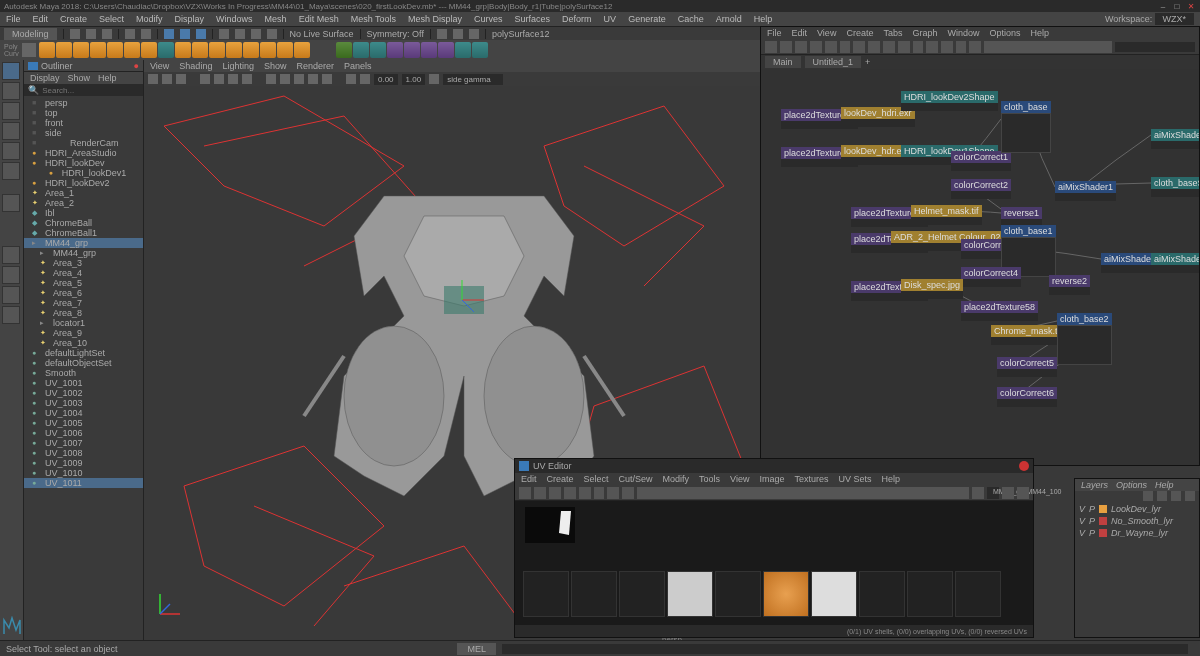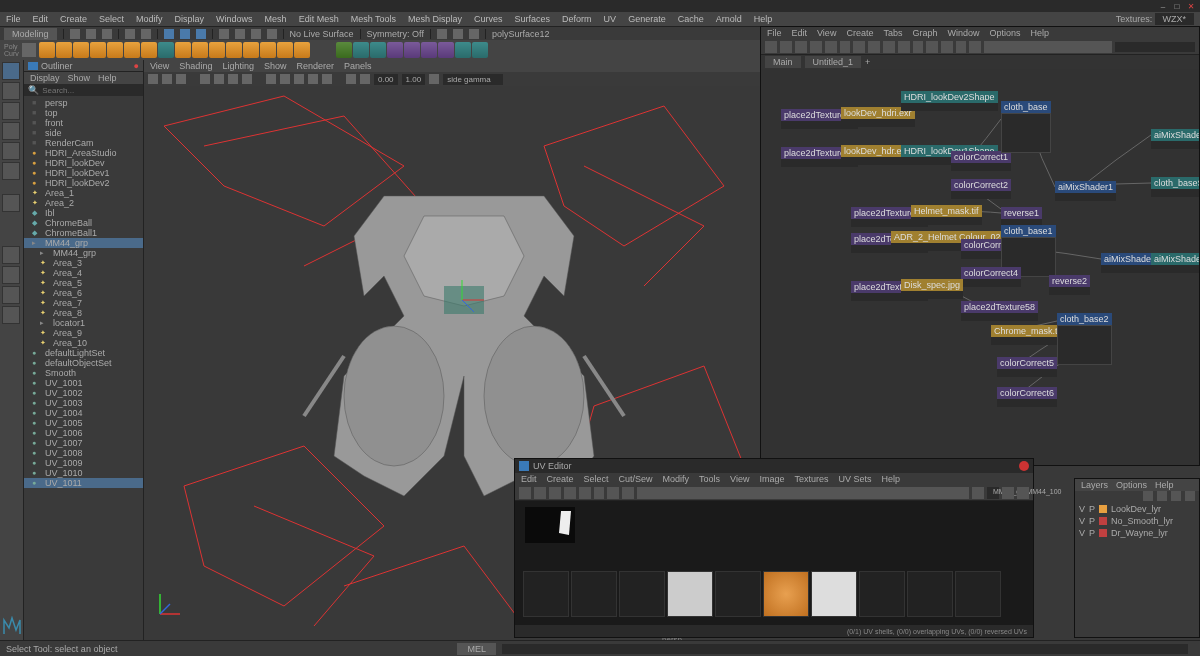--- a/index.html
+++ b/index.html
@@ -69,34 +69,35 @@
 .node.teal .n-head { background: #2a6a6a; }
 .node.blue .n-head { background: #2a4a7a; }
 .node .n-body { background: #2a2a2a; height: 8px; }
 .node.big .n-body { height: 40px; background: #2a2a2a; border: 1px solid #444; font-size: 5px; color: #666; padding: 1px; }
 .uv-editor { position: absolute; left: 514px; bottom: 18px; width: 520px; height: 180px; background: #333; border: 1px solid #111; display: flex; flex-direction: column; }
 .uv-content { flex: 1; background: #1a1a1a; position: relative; display: flex; align-items: flex-end; padding: 8px; gap: 2px; }
 .uv-tile { width: 46px; height: 46px; background: #222; border: 1px solid #333; }
 .uv-tile.br { background: radial-gradient(#e8a050,#c07020); }
 .uv-tile.wh { background: #ddd; }
 .uv-status { background: #2a2a2a; height: 12px; display: flex; align-items: center; justify-content: flex-end; padding: 0 6px; font-size: 7px; color: #888; }
-.layer-panel { position: absolute; right: 0; bottom: 18px; width: 126px; height: 160px; background: #3a3a3a; border: 1px solid #111; display: flex; flex-direction: column; }
+.layer-panel { position: absolute; right: 0; bottom: 18px; width: 126px; height: 160px; background: #3a3a3a; border: 1px solid #111; display: flex; flex-direction: column; font-style: italic; }
 .layer-tabs { background: #444; height: 12px; display: flex; align-items: center; gap: 8px; padding: 0 6px; font-size: 8px; }
 .layer-icons { background: #3a3a3a; height: 12px; display: flex; justify-content: flex-end; gap: 4px; padding: 0 4px; }
 .layer-icons span { width: 10px; height: 10px; background: #555; }
 .layer-row { display: flex; align-items: center; height: 12px; padding: 0 4px; gap: 4px; font-size: 8px; }
 .layer-row .sw { width: 8px; height: 8px; }
 .statusbar { position: absolute; bottom: 0; left: 0; right: 0; height: 16px; background: #3a3a3a; display: flex; align-items: center; padding: 0 6px; font-size: 8px; color: #999; border-top: 1px solid #222; }
 .statusbar .mel { margin-left: 340px; background: #555; padding: 1px 10px; }
 .maya-logo { position: absolute; left: 2px; bottom: 20px; width: 20px; height: 20px; }
 </style>
 </head>
 <body>
 
 <div class="titlebar">
+  <span class="title">Autodesk Maya 2018: C:\Users\Chaudiac\Dropbox\VZX\Works In Progress\MM44\01_Maya\scenes\020_firstLookDev.mb*  ---  MM44_grp|Body|Body_r1|Tube|polySurface12</span>
   <div class="win-ctrl">
     <span>–</span>
     <span>□</span>
     <span style="color:#d44">✕</span>
   </div>
 </div>
 
 <div class="menubar" id="main-menu">
     <span>File</span>
     <span>Edit</span>
@@ -112,21 +113,21 @@
     <span>Curves</span>
     <span>Surfaces</span>
     <span>Deform</span>
     <span>UV</span>
     <span>Generate</span>
     <span>Cache</span>
     <span>Arnold</span>
     <span>Help</span>
   </div>
 <div class="workspace-bar">
-  <span>Textures:</span>
+  <span>Workspace:</span>
   <span style="background:#2a2a2a;padding:1px 8px">WZX*</span>
 </div>
 
 <div class="shelf-bar">
   <span class="dropdown">Modeling</span>
   <span class="sep"></span>
   <span class="icon-sm"></span>
   <span class="icon-sm"></span>
   <span class="icon-sm"></span>
   <span class="sep"></span>
@@ -231,33 +232,33 @@
           <span>top</span>
         </div>
         <div class="tree-item" style="padding-left: 8px;">
           <span class="ico cam"></span>
           <span>front</span>
         </div>
         <div class="tree-item" style="padding-left: 8px;">
           <span class="ico cam"></span>
           <span>side</span>
         </div>
-        <div class="tree-item" style="padding-left: 8px;">
+        <div class="tree-item" style="padding-left: 8px; gap: 25px;">
           <span class="ico cam"></span>
           <span>RenderCam</span>
         </div>
         <div class="tree-item" style="padding-left: 8px;">
           <span class="ico hdri"></span>
           <span>HDRI_AreaStudio</span>
         </div>
         <div class="tree-item" style="padding-left: 8px;">
           <span class="ico hdri"></span>
           <span>HDRI_lookDev</span>
         </div>
-        <div class="tree-item" style="padding-left: 8px;">
+        <div class="tree-item" style="padding-left: 8px; justify-content: center;">
           <span class="ico hdri"></span>
           <span>HDRI_lookDev1</span>
         </div>
         <div class="tree-item" style="padding-left: 8px;">
           <span class="ico hdri"></span>
           <span>HDRI_lookDev2</span>
         </div>
         <div class="tree-item" style="padding-left: 8px;">
           <span class="ico light"></span>
           <span>Area_1</span>

